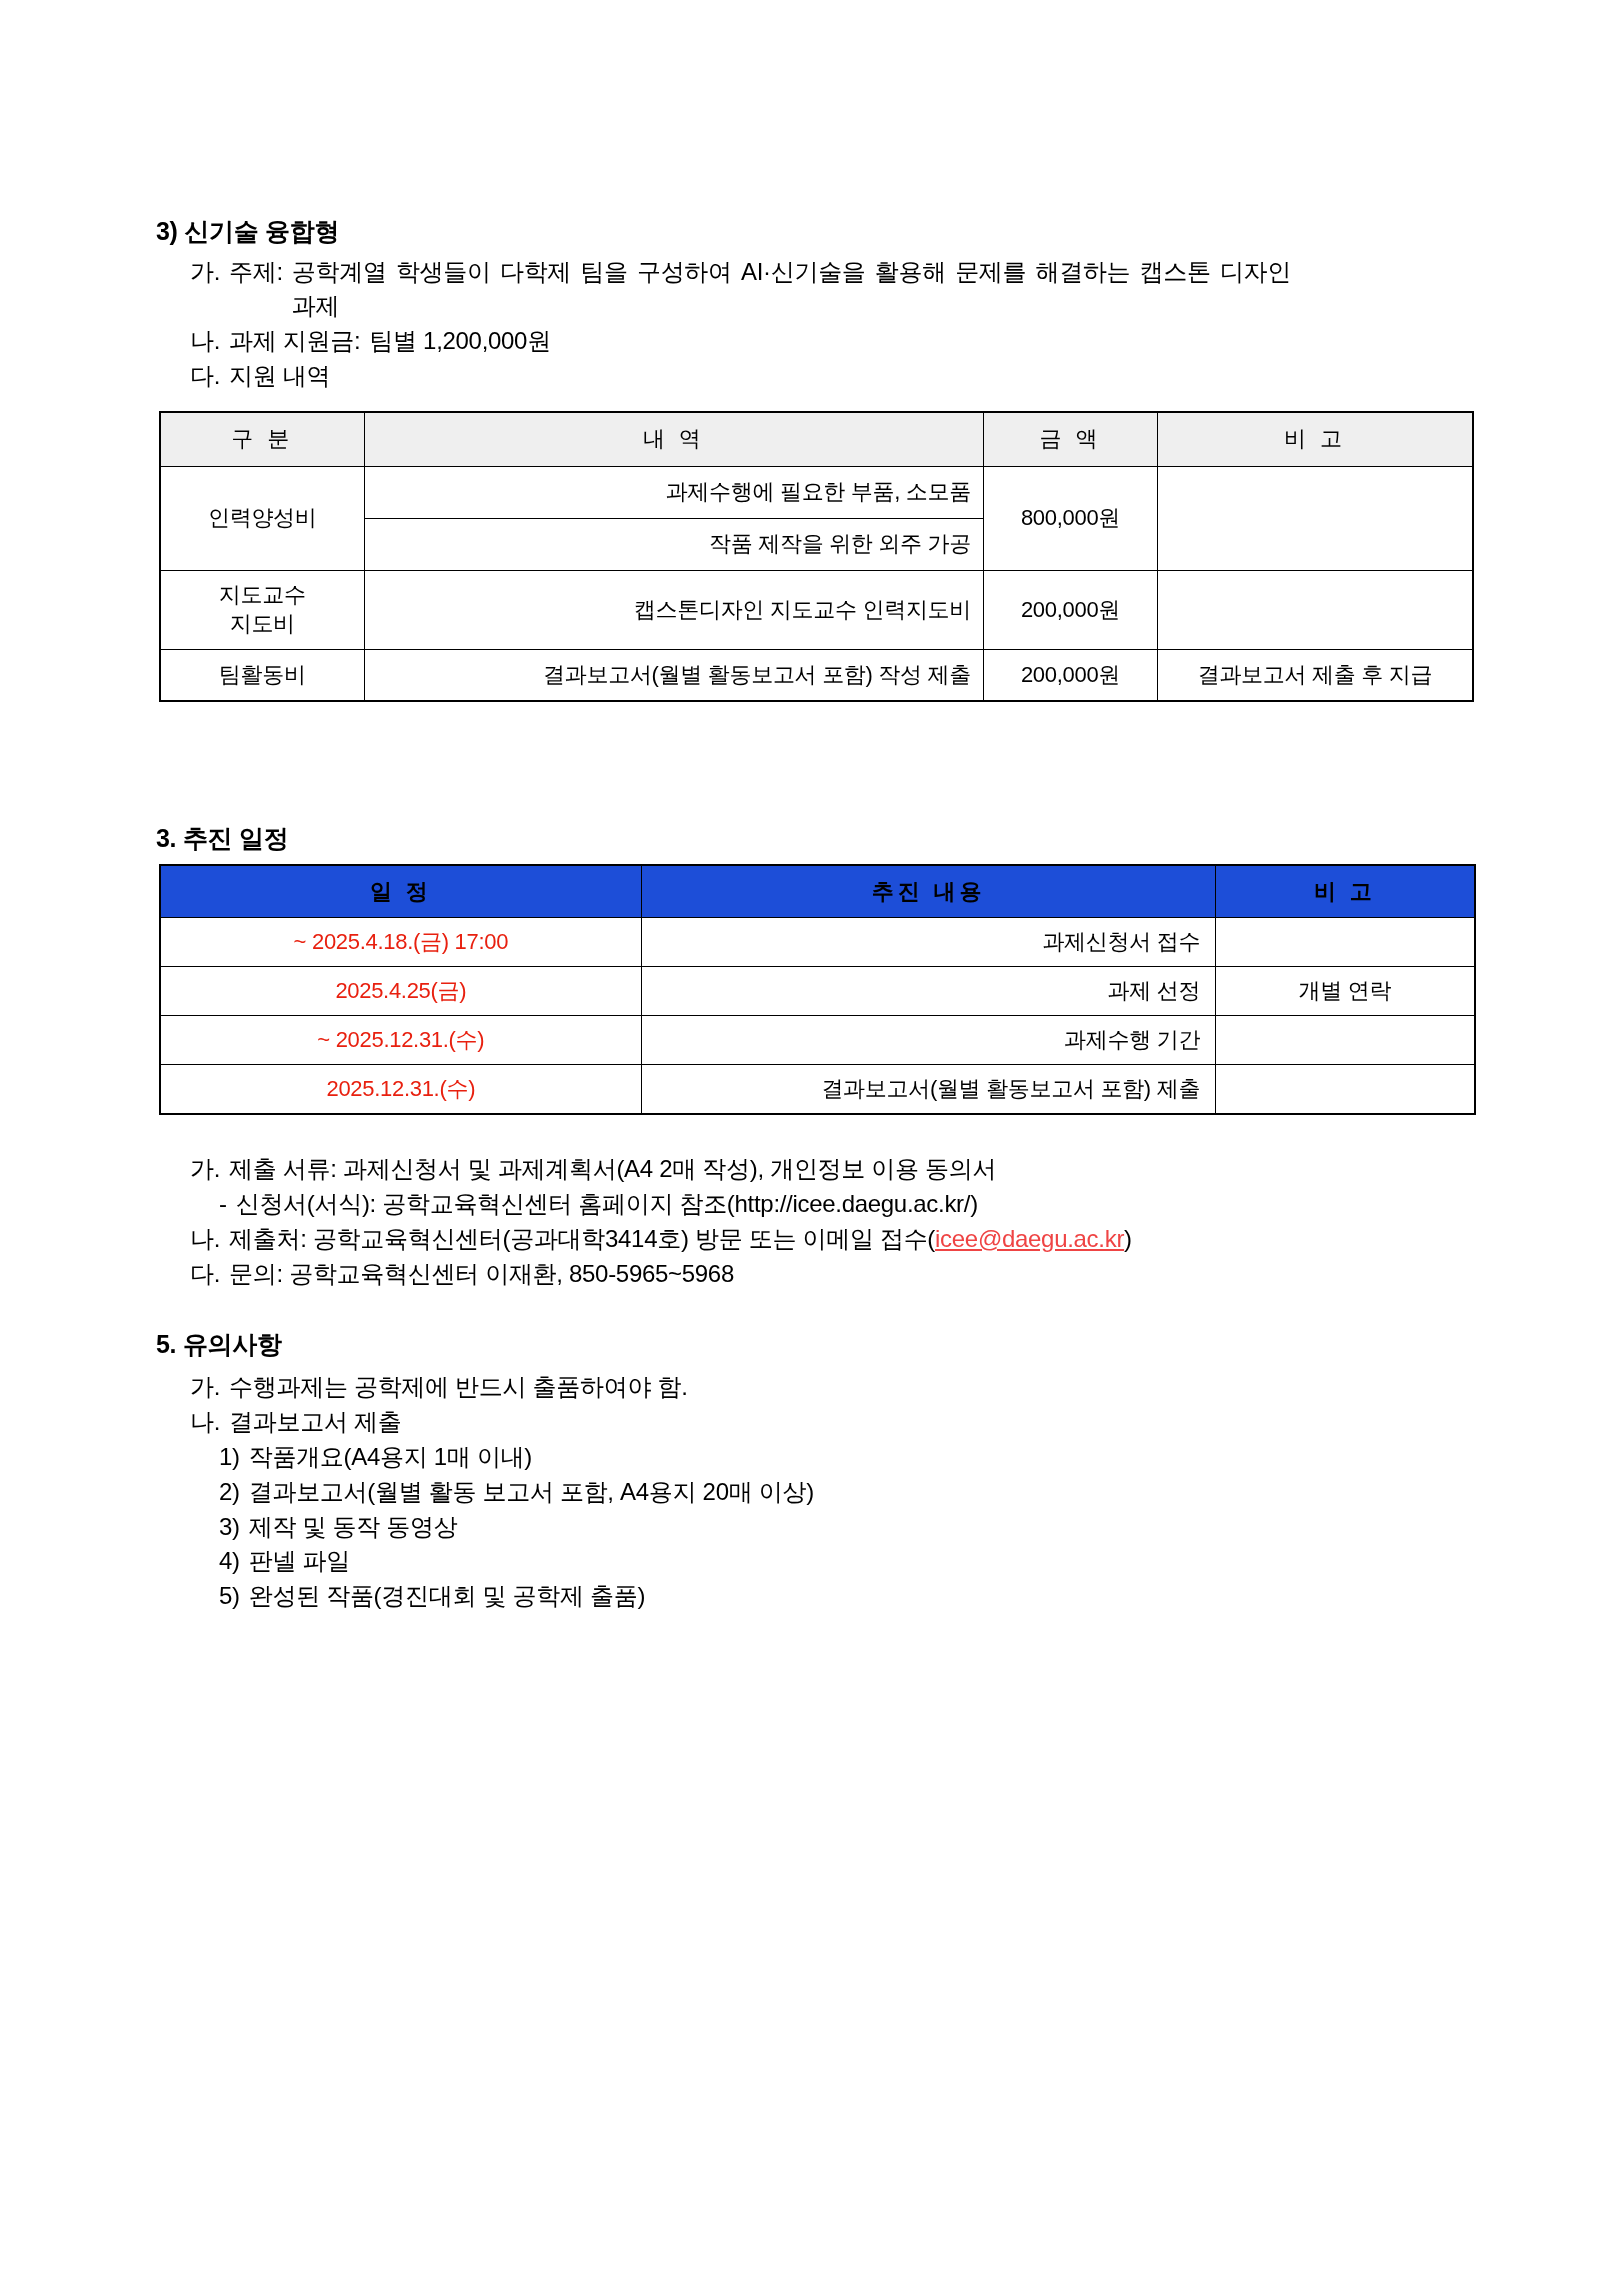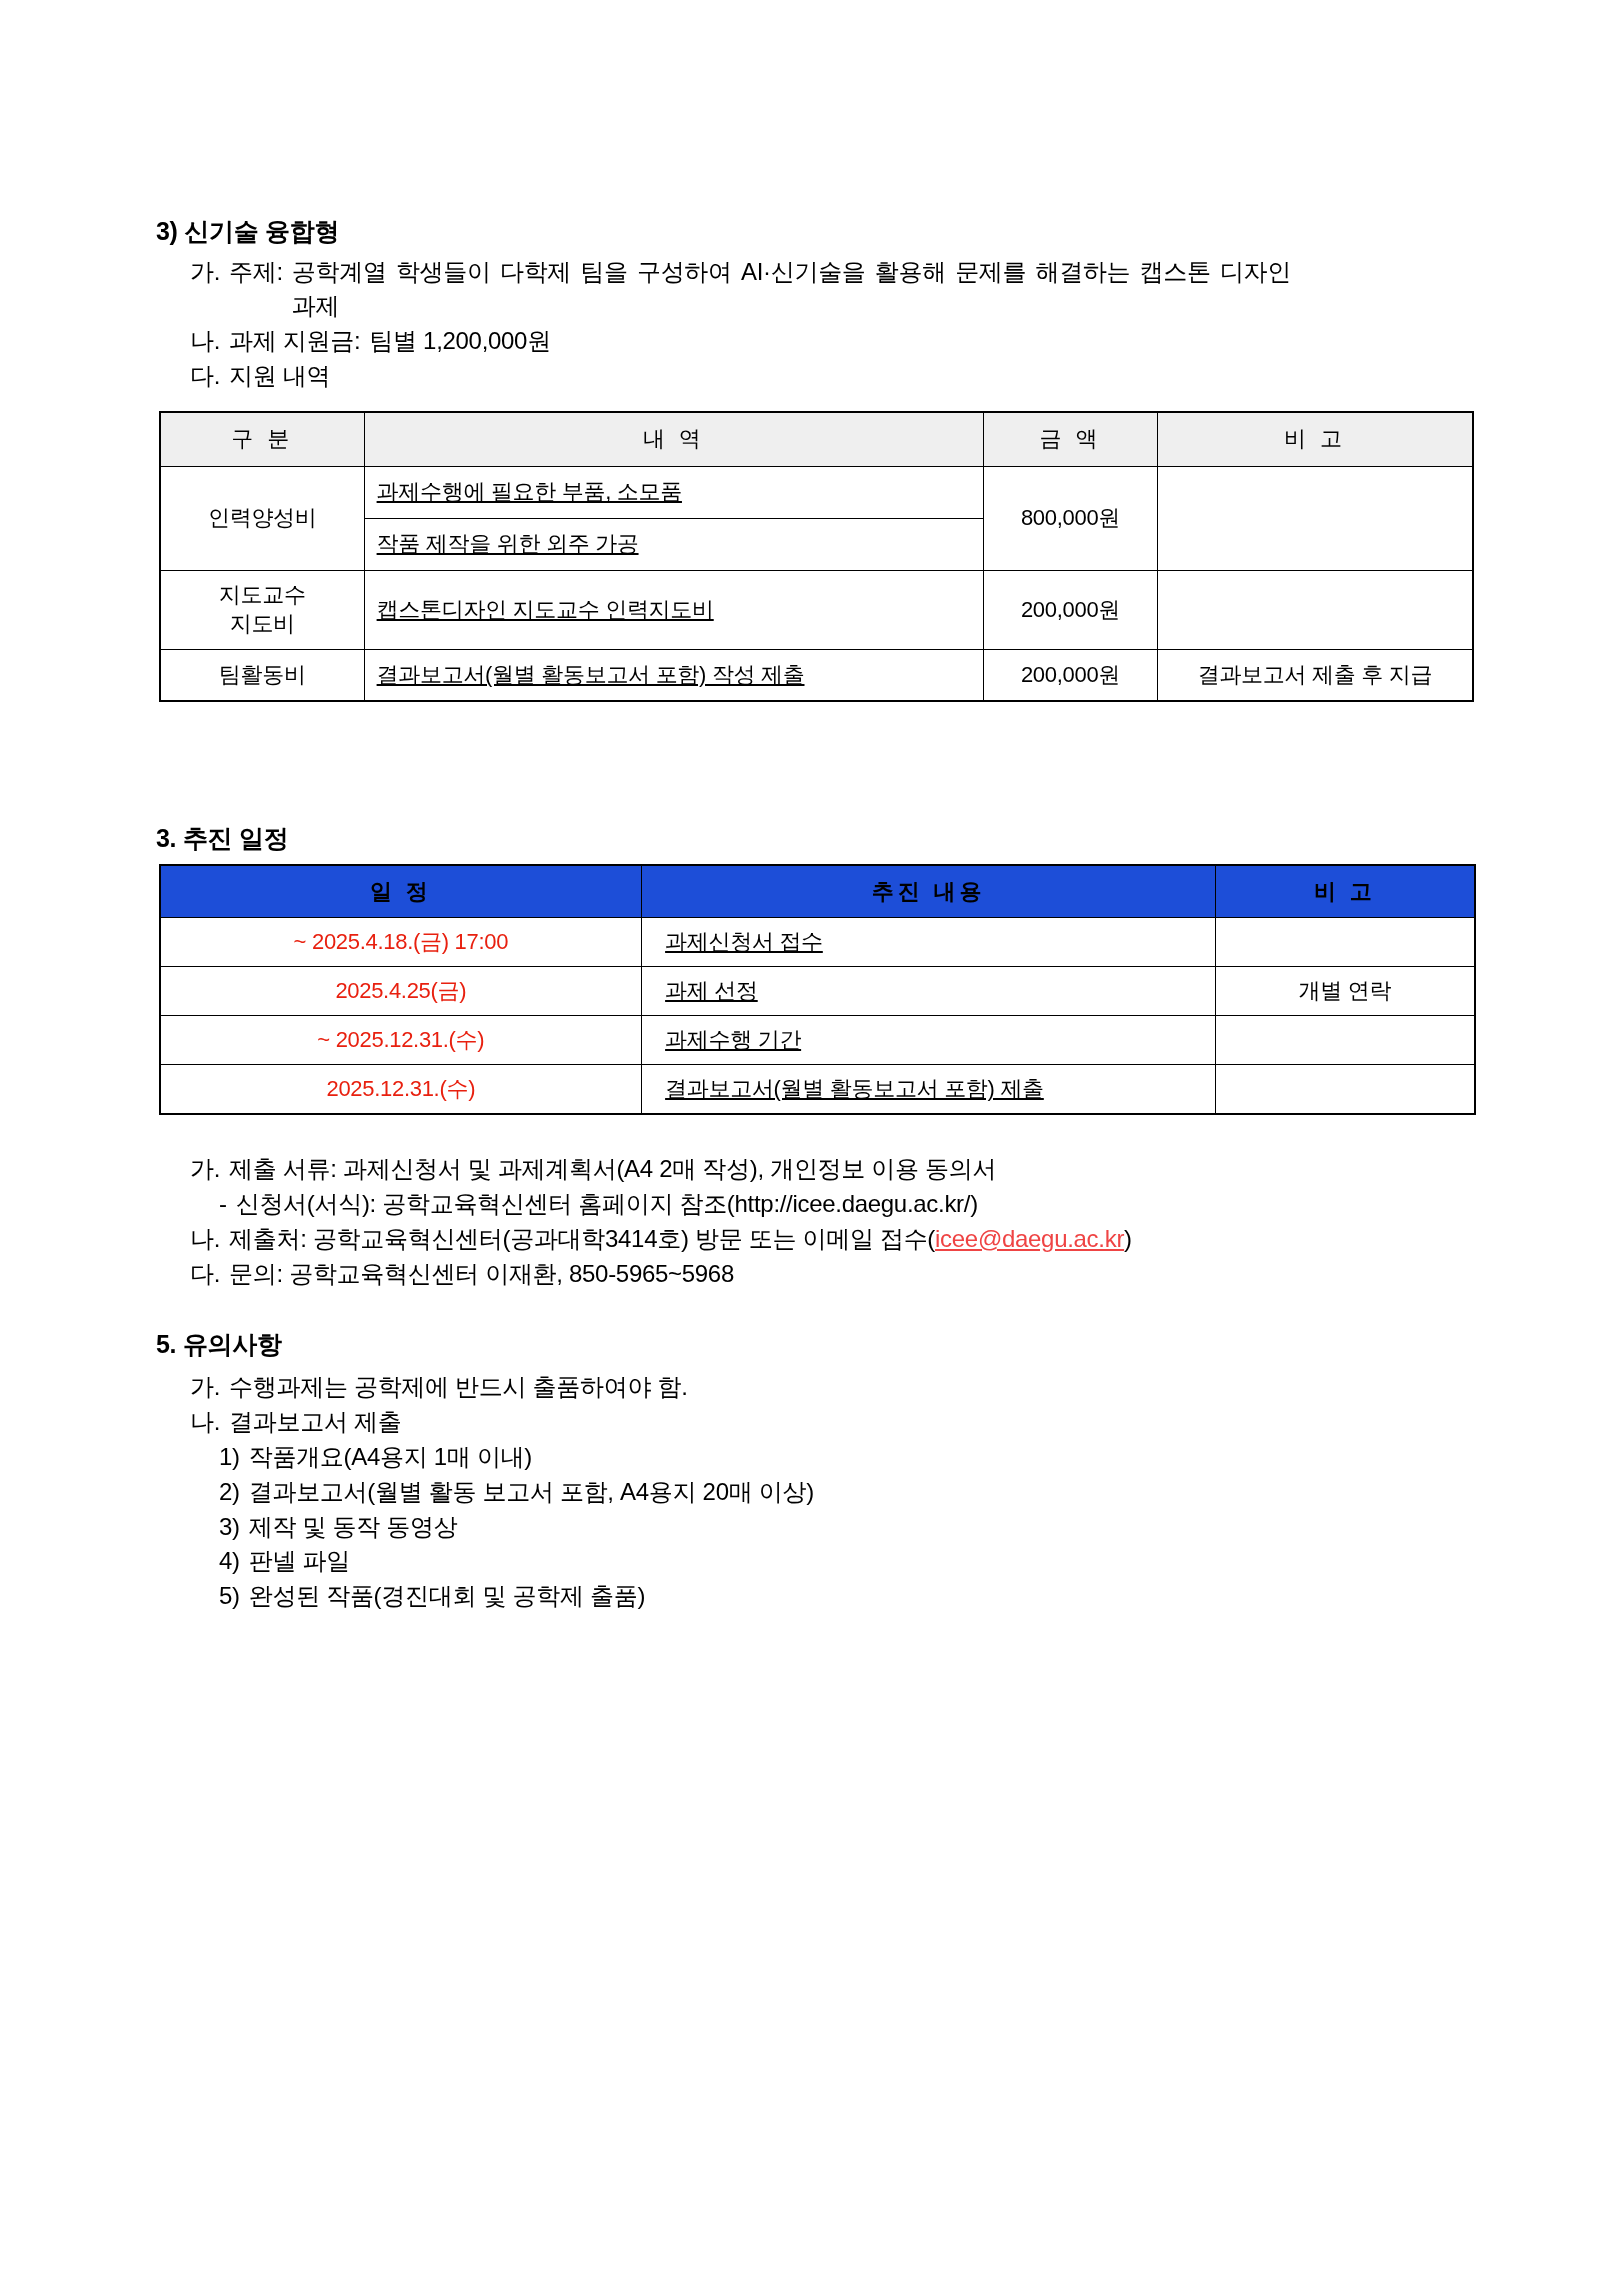--- a/index.html
+++ b/index.html
@@ -79,30 +79,30 @@
     vertical-align: middle;
   }
   table.t1 thead th {
     background: #efefef;
     font-weight: normal;
     text-align: center;
     letter-spacing: 3.9px;
     padding: 11.7px 5.2px;
   }
   .c { text-align: center; }
-  .l { text-align: left; text-decoration: underline; }
+  .l { text-align: right; }
 
   table.t2 {
     width: 1315px;
     margin-left: 2.6px;
     border: 2px solid #000;
   }
   table.t2 td, table.t2 th {
     border: 1px solid #000;
-    padding: 9px 23px;
+    padding: 9px 15px;
     vertical-align: middle;
   }
   table.t2 thead th {
     background: #1d4ed8;
     font-weight: bold;
     text-align: center;
     letter-spacing: 3.9px;
     padding: 10.4px 5.2px;
   }
   .red {

